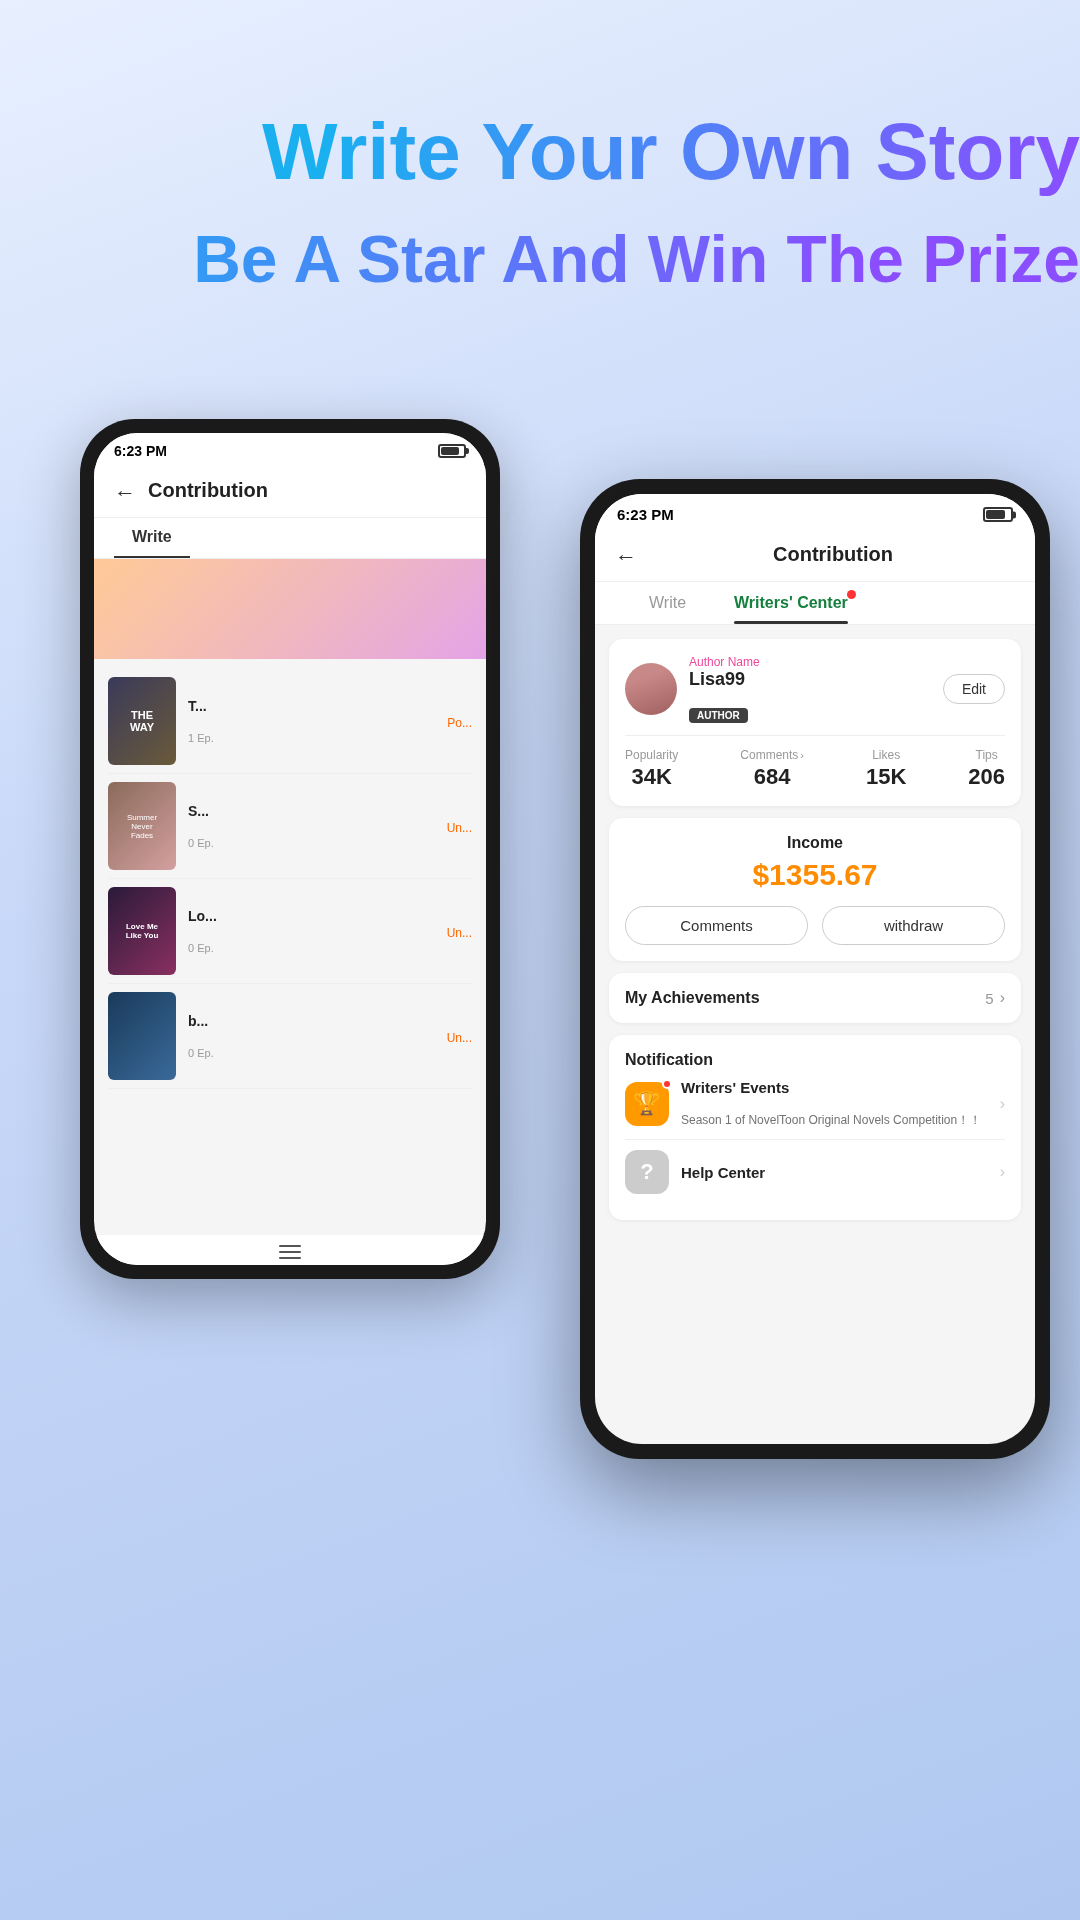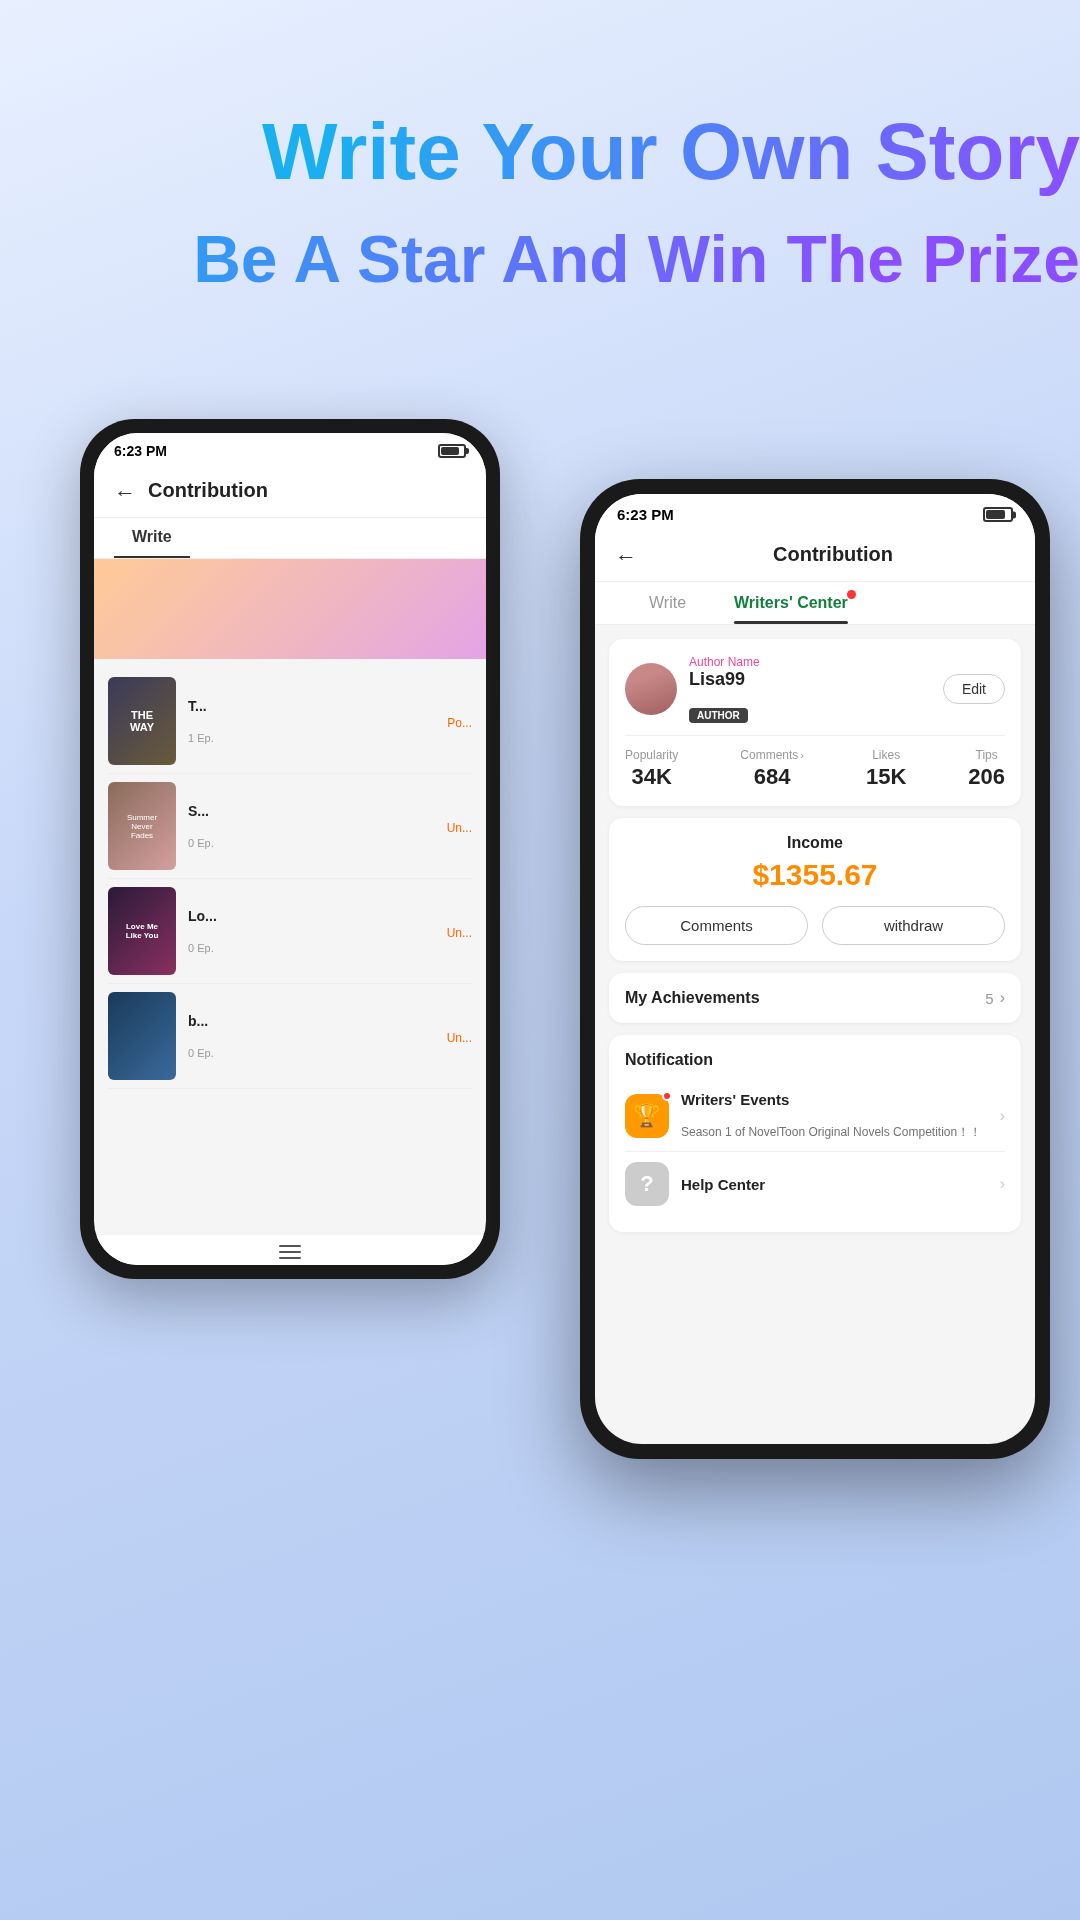--- a/index.html
+++ b/index.html
@@ -566,21 +566,21 @@
       background: white;
       border-radius: 14px;
       padding: 16px;
       box-shadow: 0 1px 4px rgba(0,0,0,0.06);
     }
 
     .notification-title {
       font-size: 16px;
       font-weight: 700;
       color: #222;
-      margin-bottom: 12px;
+      margin-bottom: 0;
     }
 
     .notif-item {
       display: flex;
       align-items: center;
       padding: 10px 0;
       border-bottom: 1px solid #eee;
     }
 
     .notif-item:last-child {

